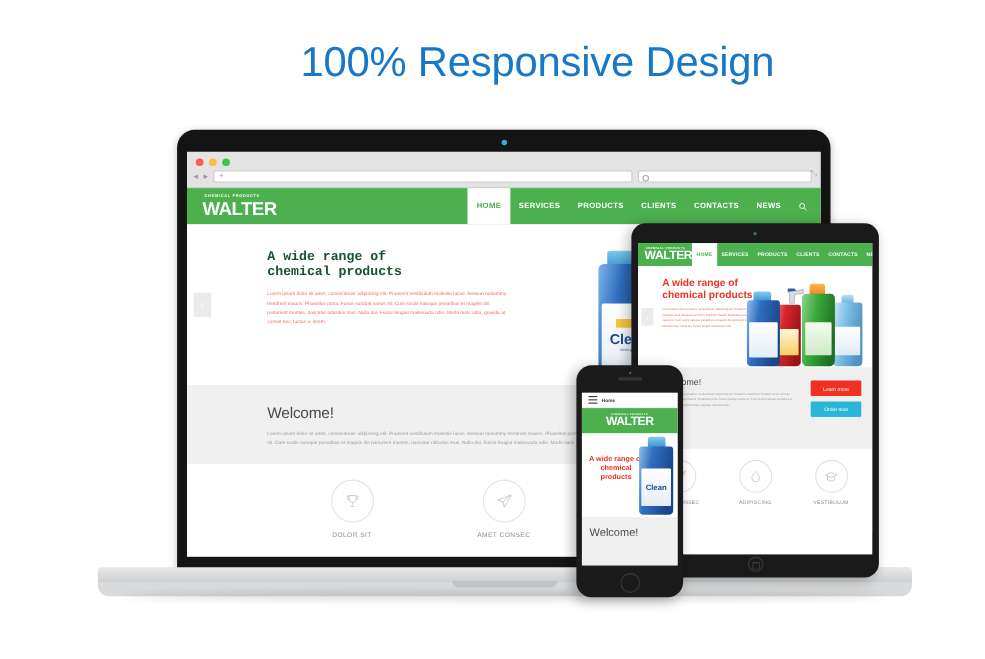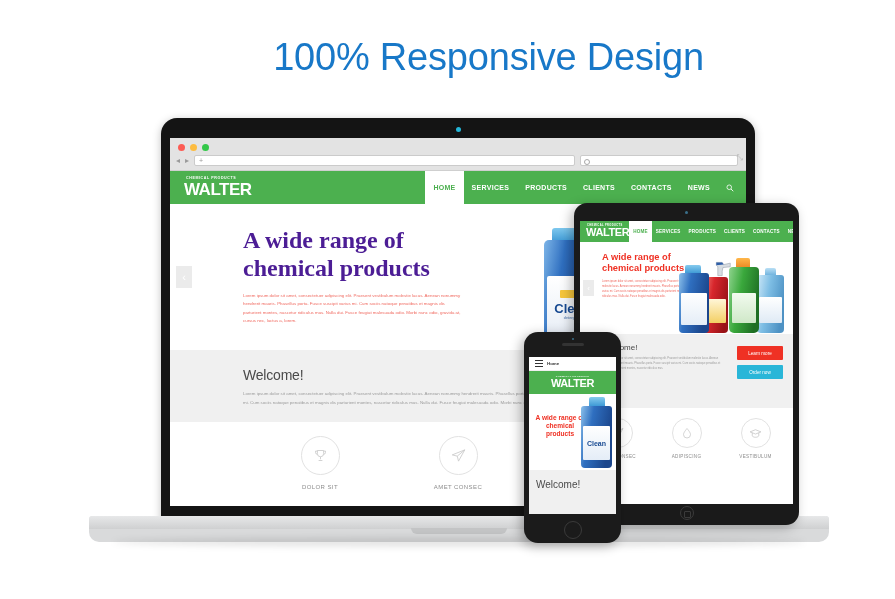--- a/index.html
+++ b/index.html
@@ -92,22 +92,22 @@
     font-size: 7px; font-weight:700; color:#ffffff; letter-spacing:.3px;
   }
   .nav-item.active { background:#ffffff; color:#4cb04f; }
   .nav-search {
     display:flex; align-items:center; padding: 0 12px 0 8px; color:#fff; font-size: 9px;
   }
 
   .hero { position: relative; height: 146px; background:#ffffff; overflow:hidden; }
   .hero-copy { position:absolute; left: 73px; top: 22px; width: 218px; }
   .hero-h1 {
-    color:#4c1d95; font-size: 24px; line-height: 1.18; font-weight:700;
-    font-family:Liberation Serif, serif;
+    color:#14532d; font-size: 12px; line-height: 1.18; font-weight:700;
+    font-family:Liberation Mono, monospace;
   }
   .hero-p { margin-top: 9px; color:#f06a60; font-size: 4.4px; line-height: 1.95; }
   .carousel-arrow {
     position:absolute; top: 50%; margin-top:-11px; width: 16px; height: 22px;
     background: rgba(0,0,0,.08); color:#fff; font-size: 11px;
     display:flex; align-items:center; justify-content:center;
   }
   .carousel-arrow.left { left: 6px; }
 
   

